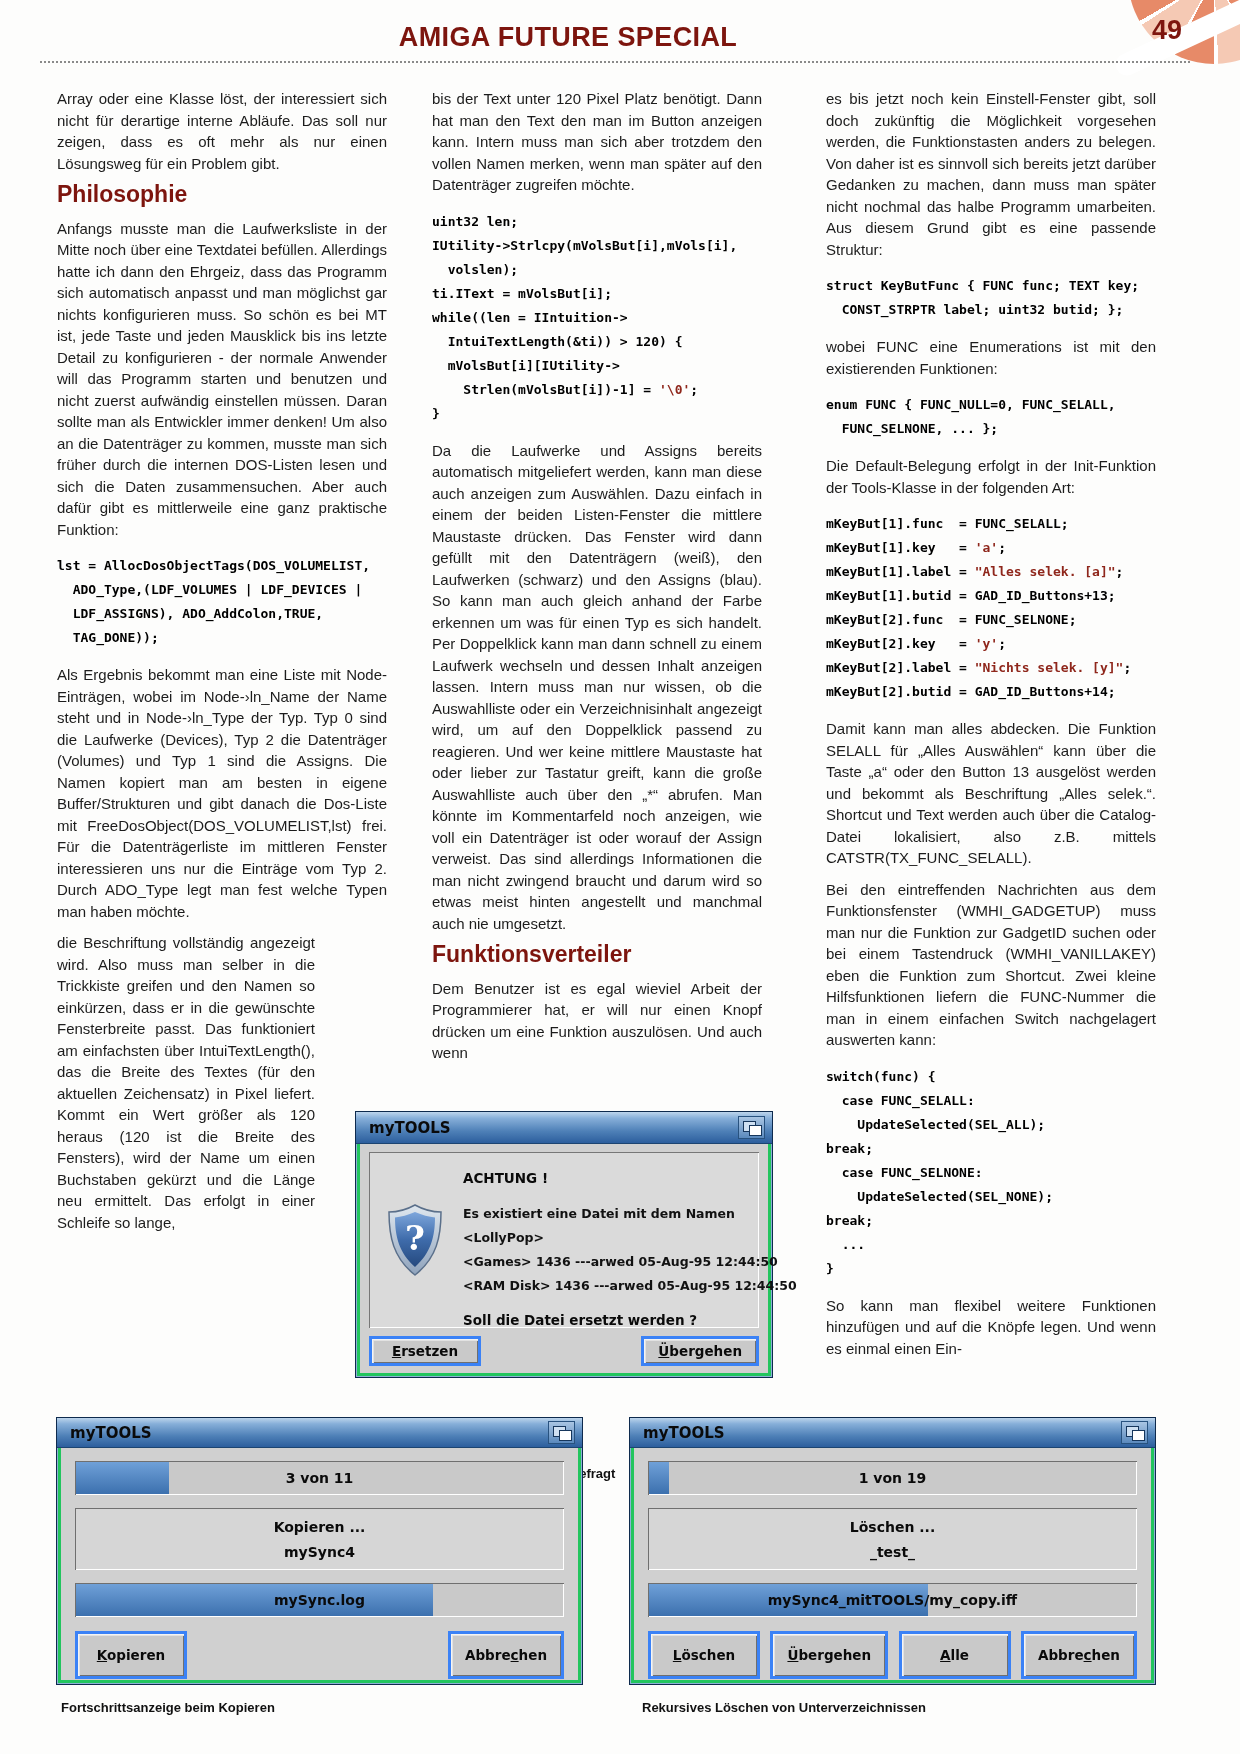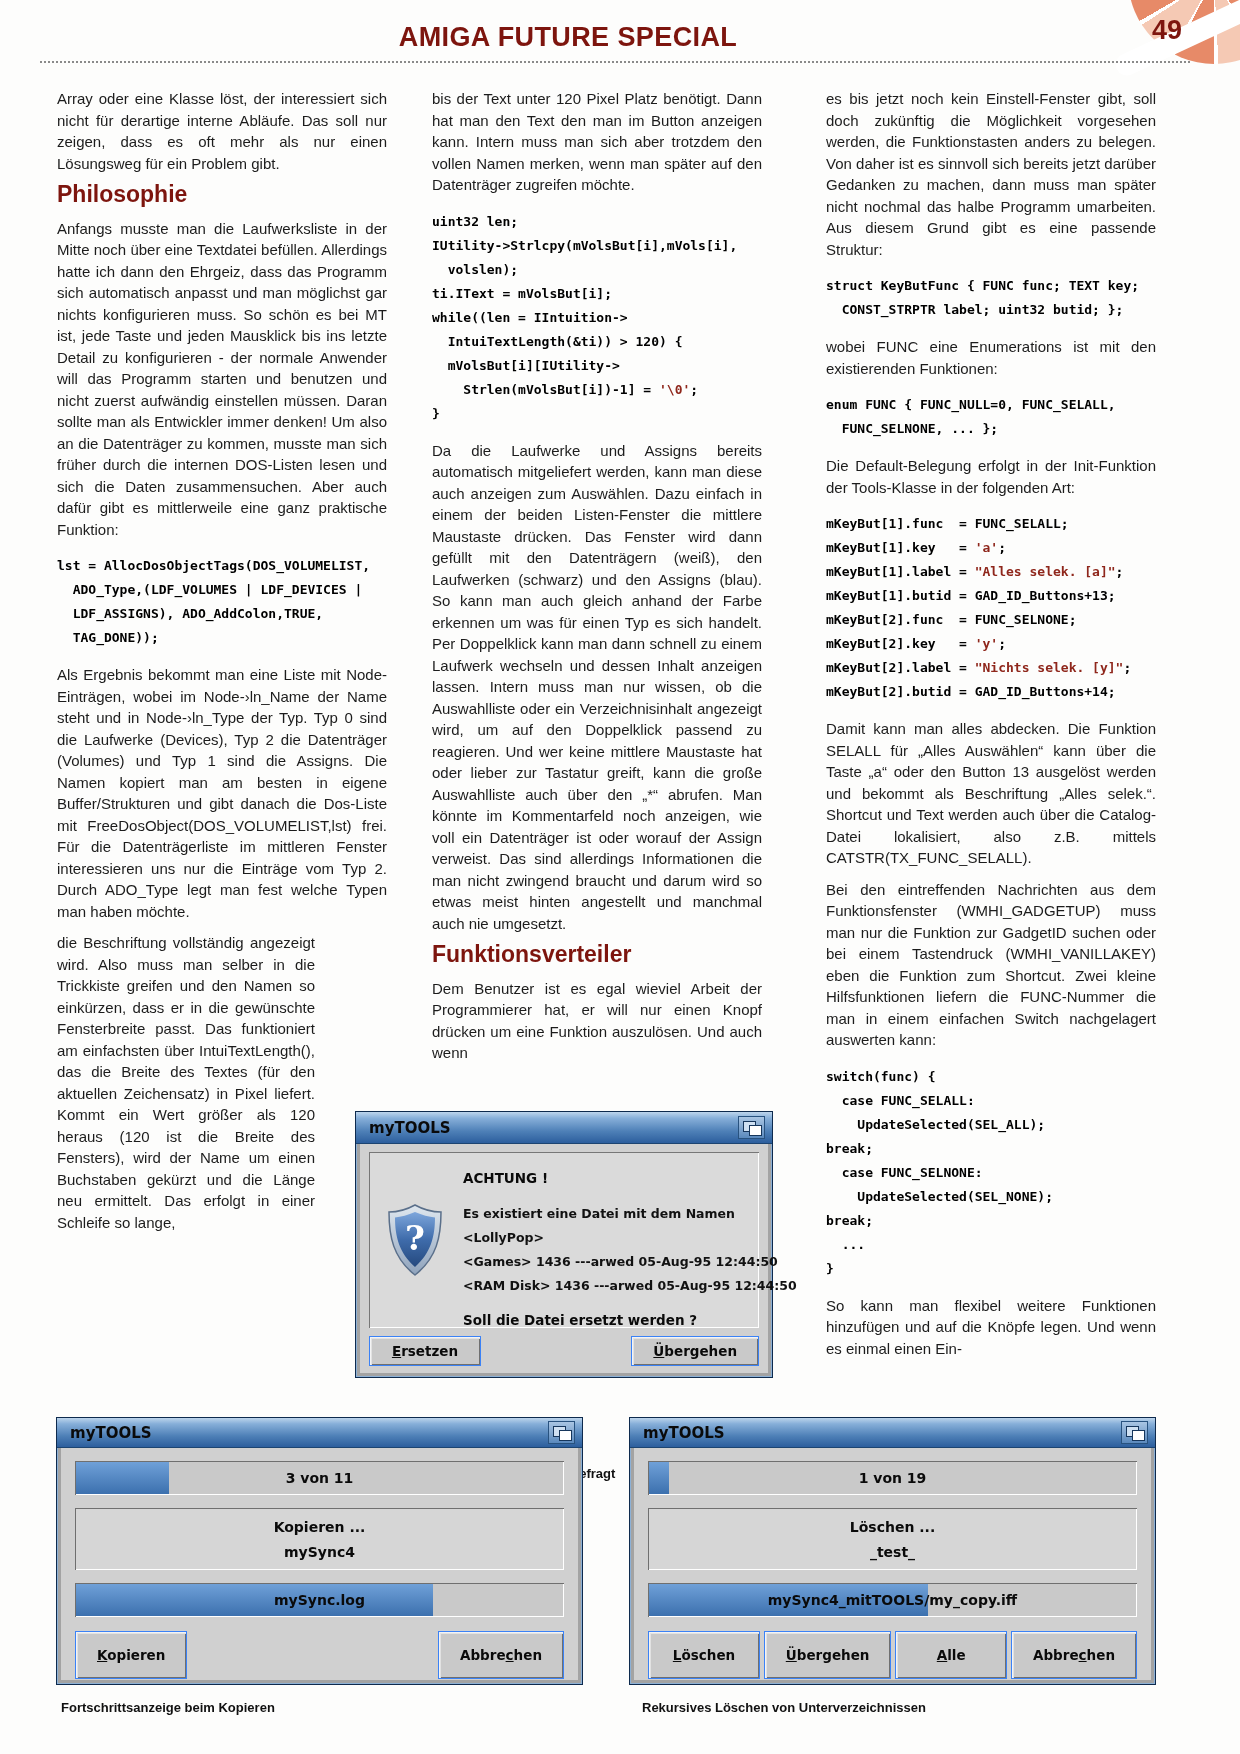--- a/index.html
+++ b/index.html
@@ -28,21 +28,21 @@
          font-size:15px; line-height:21.5px; }
   .c1 { left:57px; } .c2 { left:432px; } .c3 { left:826px; }
   .col p { margin:0 0 10px 0; }
   .col h2 { font-size:23px; font-weight:bold; color:#7d150e; margin:8px 0 12px; text-align:left; }
   .narrow { width:258px; }
   .code { font-family:"DejaVu Sans Mono", monospace; font-weight:bold; font-size:13px;
           line-height:24px; margin:14px 0; white-space:pre; text-align:left; color:#000; }
   .code .str { color:#8f271c; }
 
   
-  .amiwin { position:absolute; background:#a3a3a3;
+  .amiwin { position:absolute; background:#22c55e;
             box-shadow:0 0 0 1px #0e2a4d, inset 0 0 0 1px #8db1d6; }
   .tbar { height:32px; display:flex; align-items:center; padding:0 7px 0 13px;
           background:linear-gradient(180deg,#bdd5ec 0%,#87afd9 20%,#4e80b7 62%,#2c5e9d 100%);
           border-bottom:1px solid #1c4471; }
   .ttl  { font-family:"DejaVu Sans", sans-serif; font-weight:bold; font-size:15px; color:#0a0a0a; }
   .depth { margin-left:auto; width:27px; height:23px; position:relative;
            background:linear-gradient(180deg,#a9c5e3,#5a89bd); border:1px solid #28527f; }
   .depth::before { content:""; position:absolute; left:4px; top:4px; width:11px; height:9px;
                    border:1px solid #16365c; background:#cfe0f2; }
   .depth::after  { content:""; position:absolute; left:10px; top:8px; width:11px; height:9px;
@@ -54,22 +54,22 @@
   .ach-panel { height:176px; background:#dadada; padding:8px 10px 8px 0; position:relative;
                box-shadow:inset 1px 1px 0 #777, inset -1px -1px 0 #fff; }
   .ach-shield { position:absolute; left:18px; top:52px; width:56px; height:72px; }
   .ach-text { margin-left:94px; font-family:"DejaVu Sans", sans-serif; font-weight:bold;
               font-size:12.5px; line-height:24px; color:#111; white-space:nowrap; }
   .ach-head { margin:10px 0 16px 94px; font-family:"DejaVu Sans", sans-serif;
               font-weight:bold; font-size:13.5px; color:#0a0a0a; }
   .ach-q { margin:14px 0 0 94px; font-family:"DejaVu Sans", sans-serif; font-weight:bold;
            font-size:13.5px; color:#0a0a0a; }
   .btnrow { display:flex; justify-content:space-between; margin-top:8px; }
-  .abtn { min-width:112px; height:30px; padding:0 21px; background:#c9c9c9; color:#0a0a0a;
-          border:1px solid #3b82f6; font-family:"DejaVu Sans", sans-serif; font-weight:bold;
+  .abtn { min-width:112px; height:30px; padding:0 14px; background:#c9c9c9; color:#0a0a0a;
+          border:3px solid #3b82f6; font-family:"DejaVu Sans", sans-serif; font-weight:bold;
           font-size:13.5px; box-shadow:inset 1px 1px 0 #f4f4f4, inset 2px 2px 0 #e2e2e2,
           inset -1px -1px 0 #6f6f6f; cursor:pointer; }
   .abtn u { text-decoration:underline; }
 
   
   .pdw .tbar { height:30px; }
   .pdw .wbody { padding:13px 14px 14px; height:232px; }
   .gauge { position:relative; height:34px; background:#c9c9c9;
            box-shadow:inset 1px 1px 0 #6f6f6f, inset -1px -1px 0 #fff; }
   .gauge .fill { position:absolute; left:1px; top:1px; bottom:1px;

